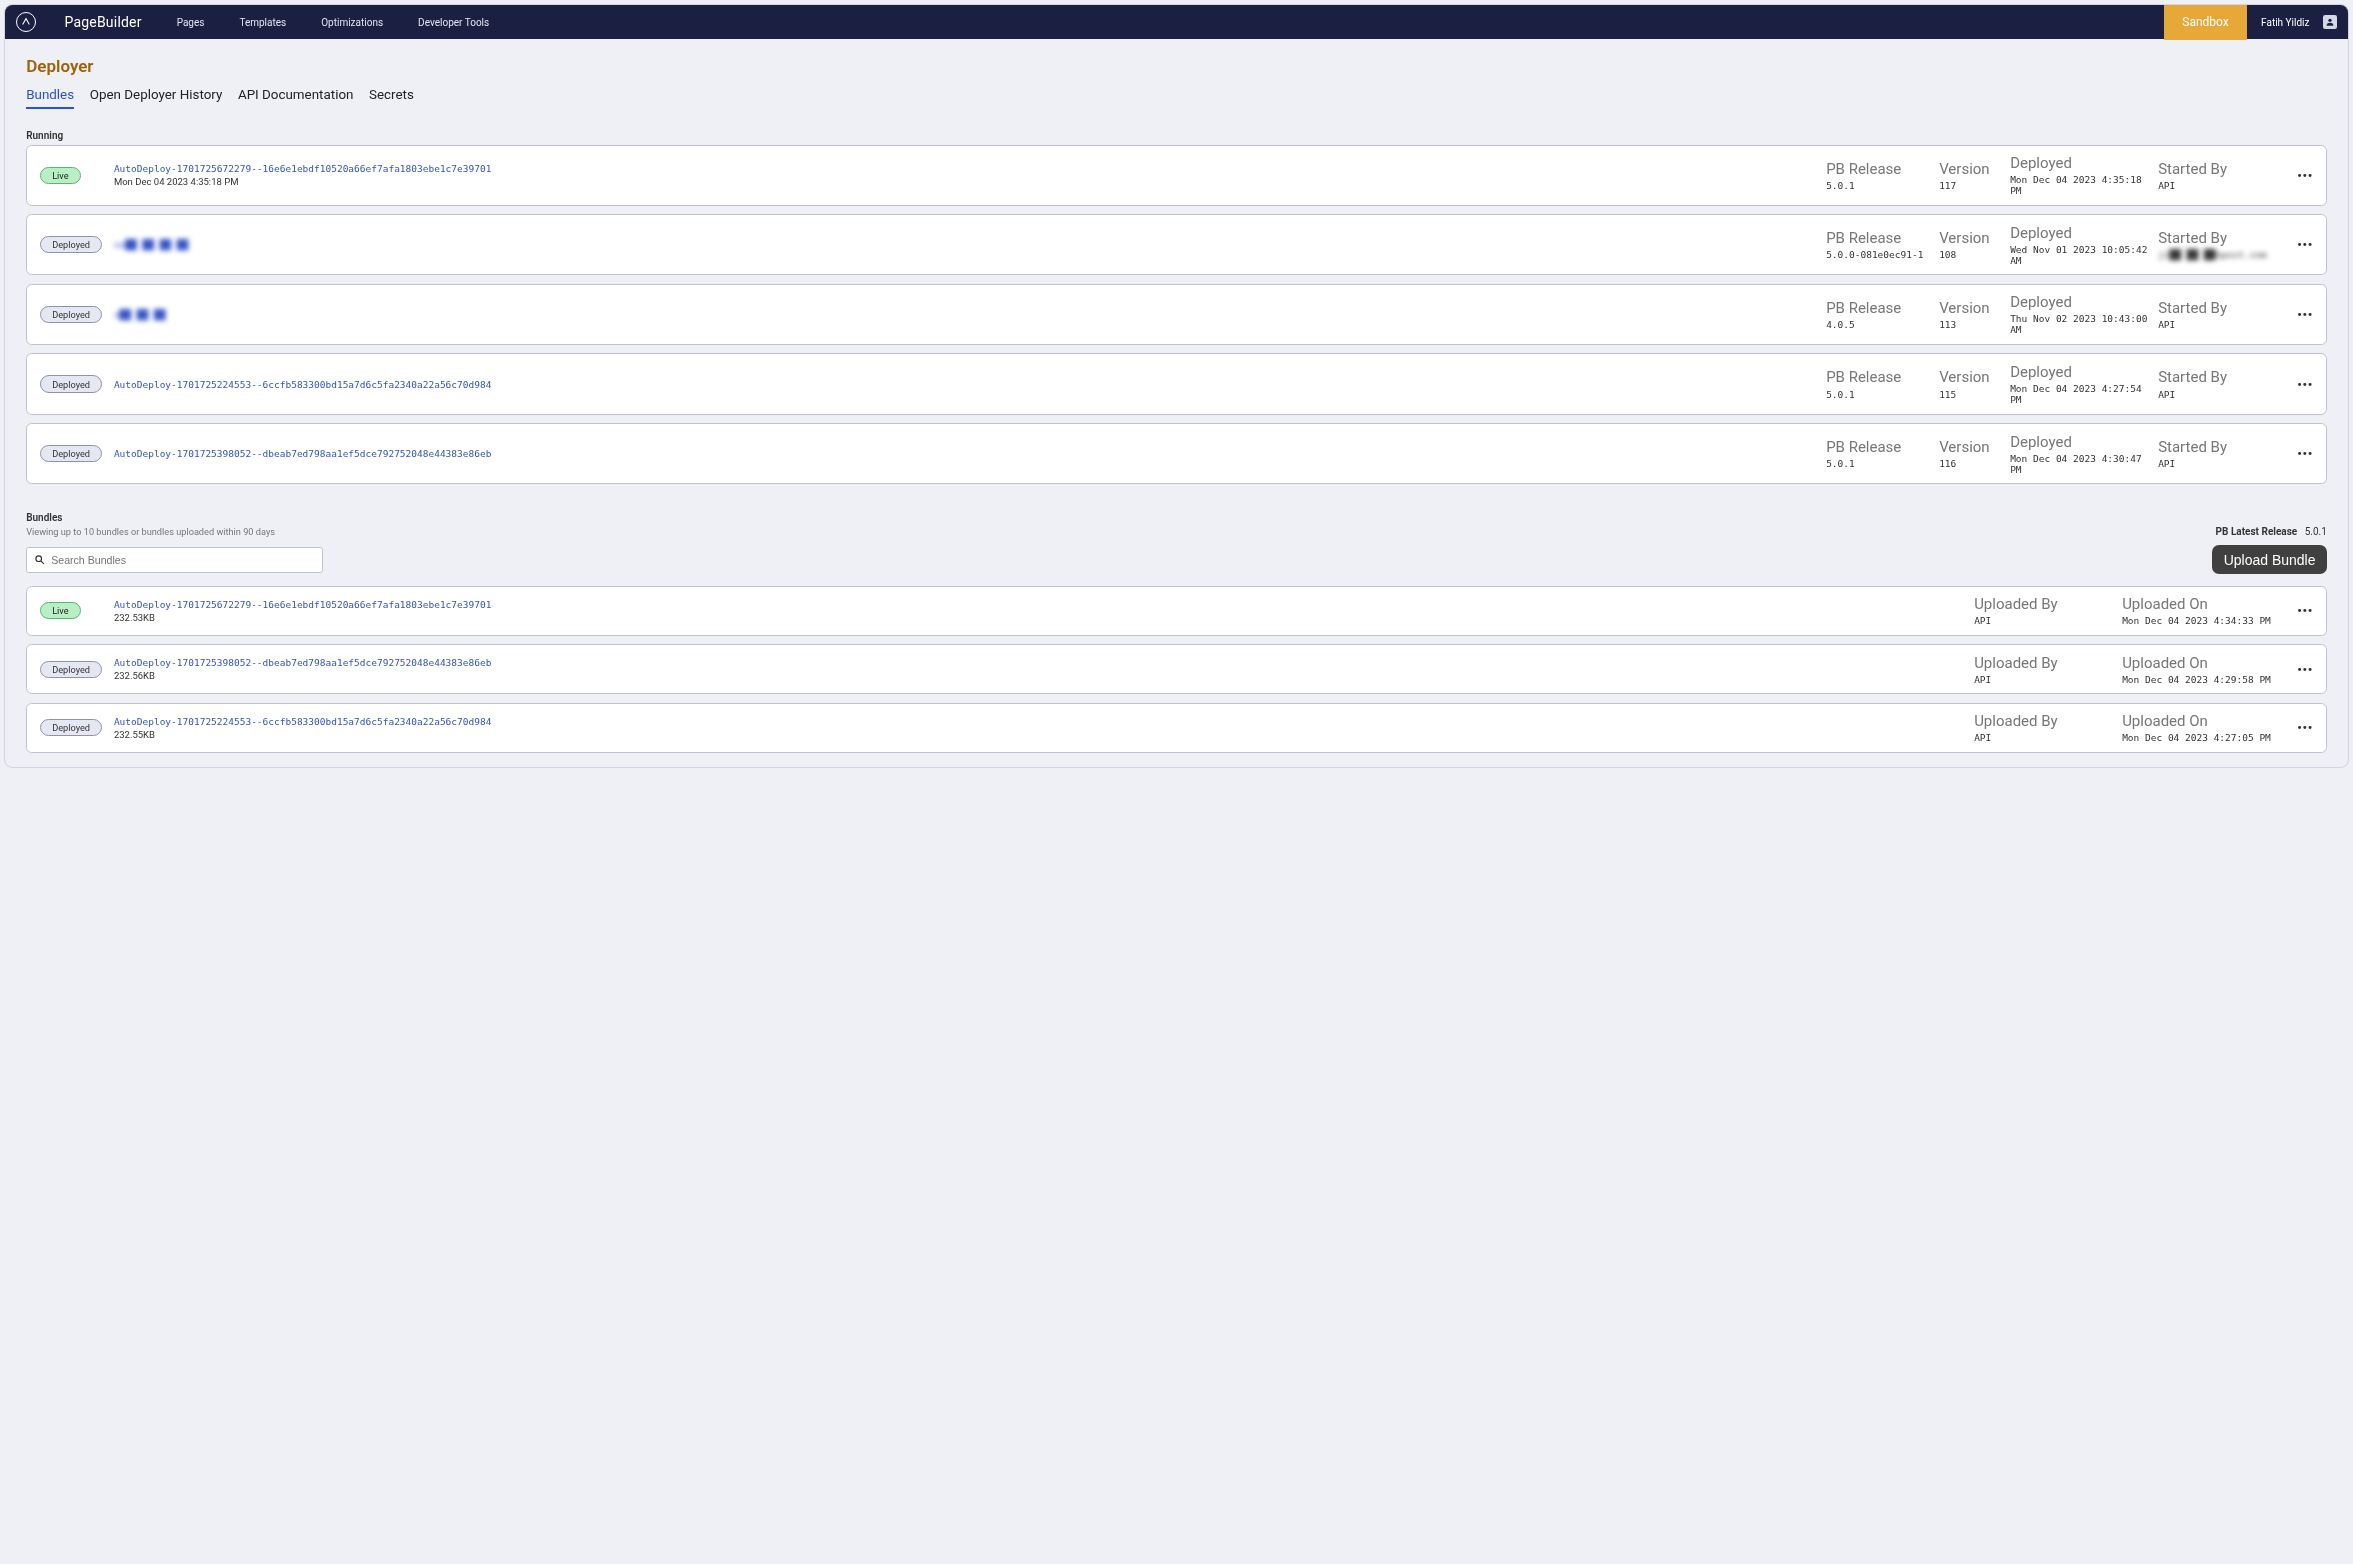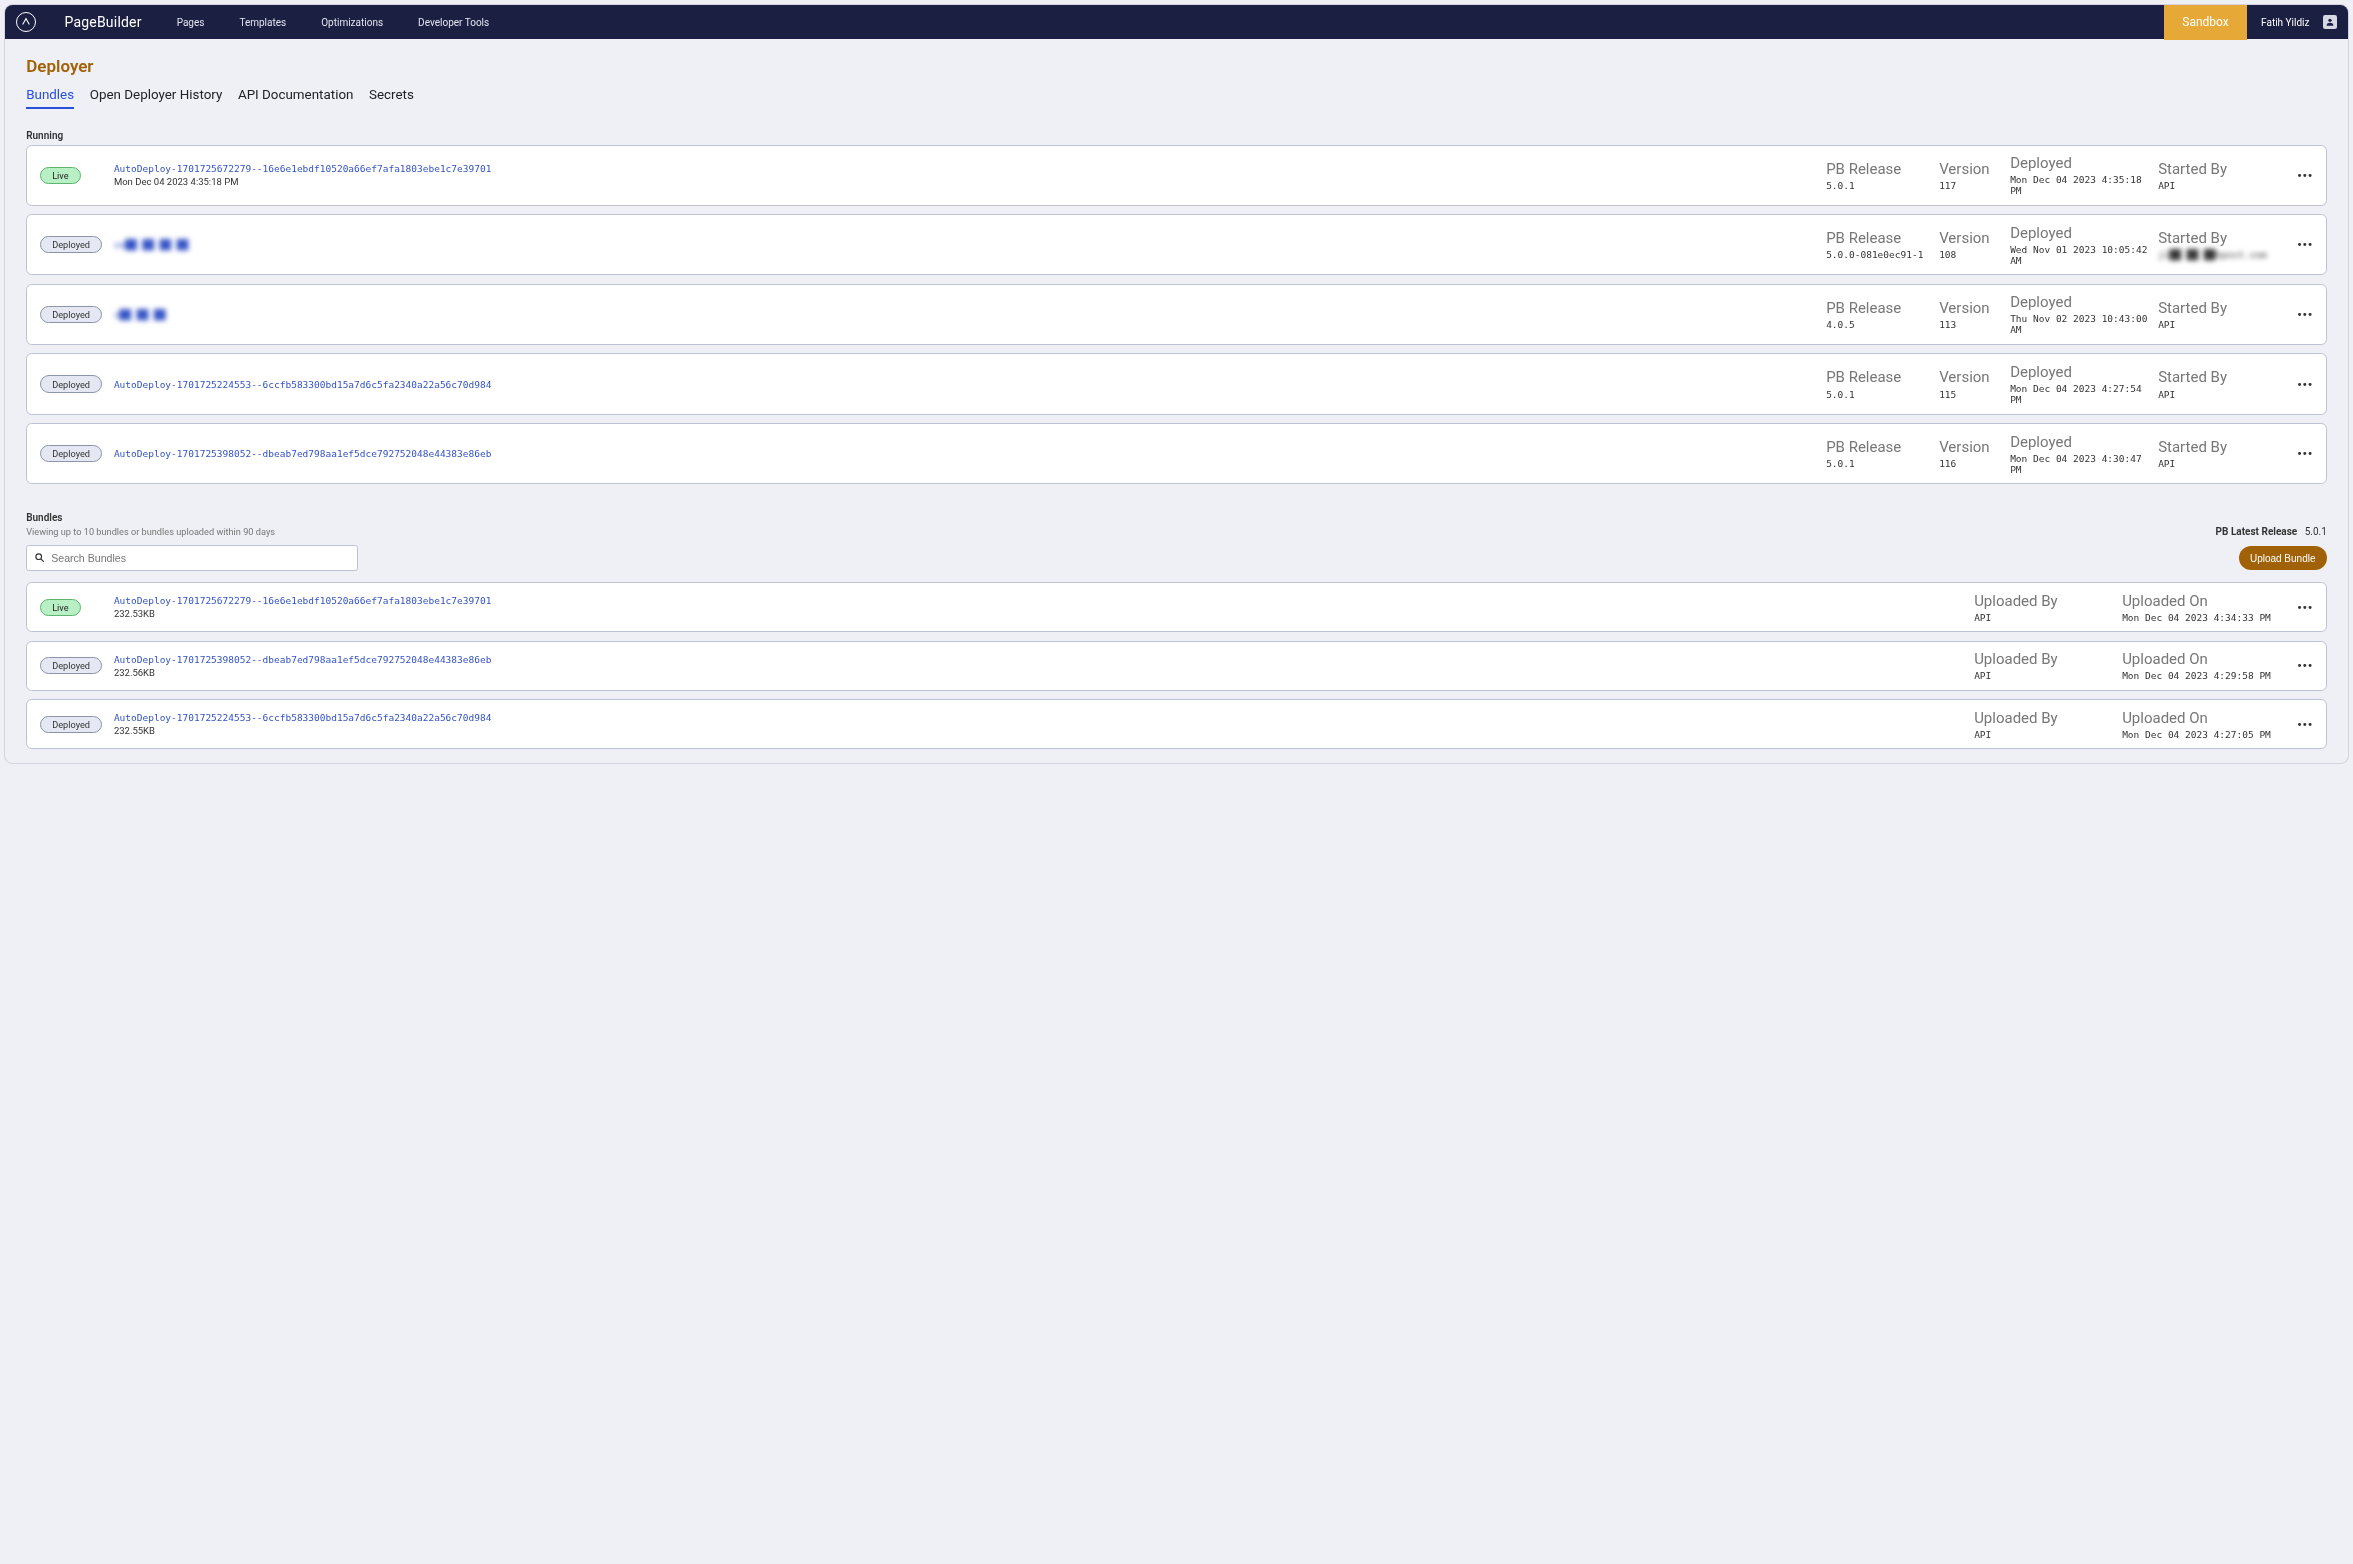--- a/index.html
+++ b/index.html
@@ -160,37 +160,37 @@
       margin-bottom: 11.3px;
     }
     .search-wrap {
       display: flex;
       align-items: center;
       background: #fff;
       border: 0.7px solid #bcc1d4;
       border-radius: 2.8px;
       padding: 0 7px;
       height: 25.4px;
-      width: 332px;
+      width: 297px;
     }
     .search-wrap svg { width: 11.3px; height: 11.3px; margin-right: 5.7px; }
     .search-wrap input {
       border: none;
       outline: none;
       font-size: 10.6px;
       flex: 1;
       background: transparent;
     }
     .upload-btn {
-      background: #a16207;
+      background: #404040;
       color: #fff;
       border: none;
-      border-radius: 12px;
+      border-radius: 7px;
       padding: 6.4px 11.3px;
-      font-size: 10px;
+      font-size: 14px;
       cursor: pointer;
     }
     .bundle-list { display: flex; flex-direction: column; gap: 8.5px; }
     .blur { filter: blur(2.8px); }
   </style>
 </head>
 <body>
 
 <div class="app-wrapper">
   <div class="topbar">

